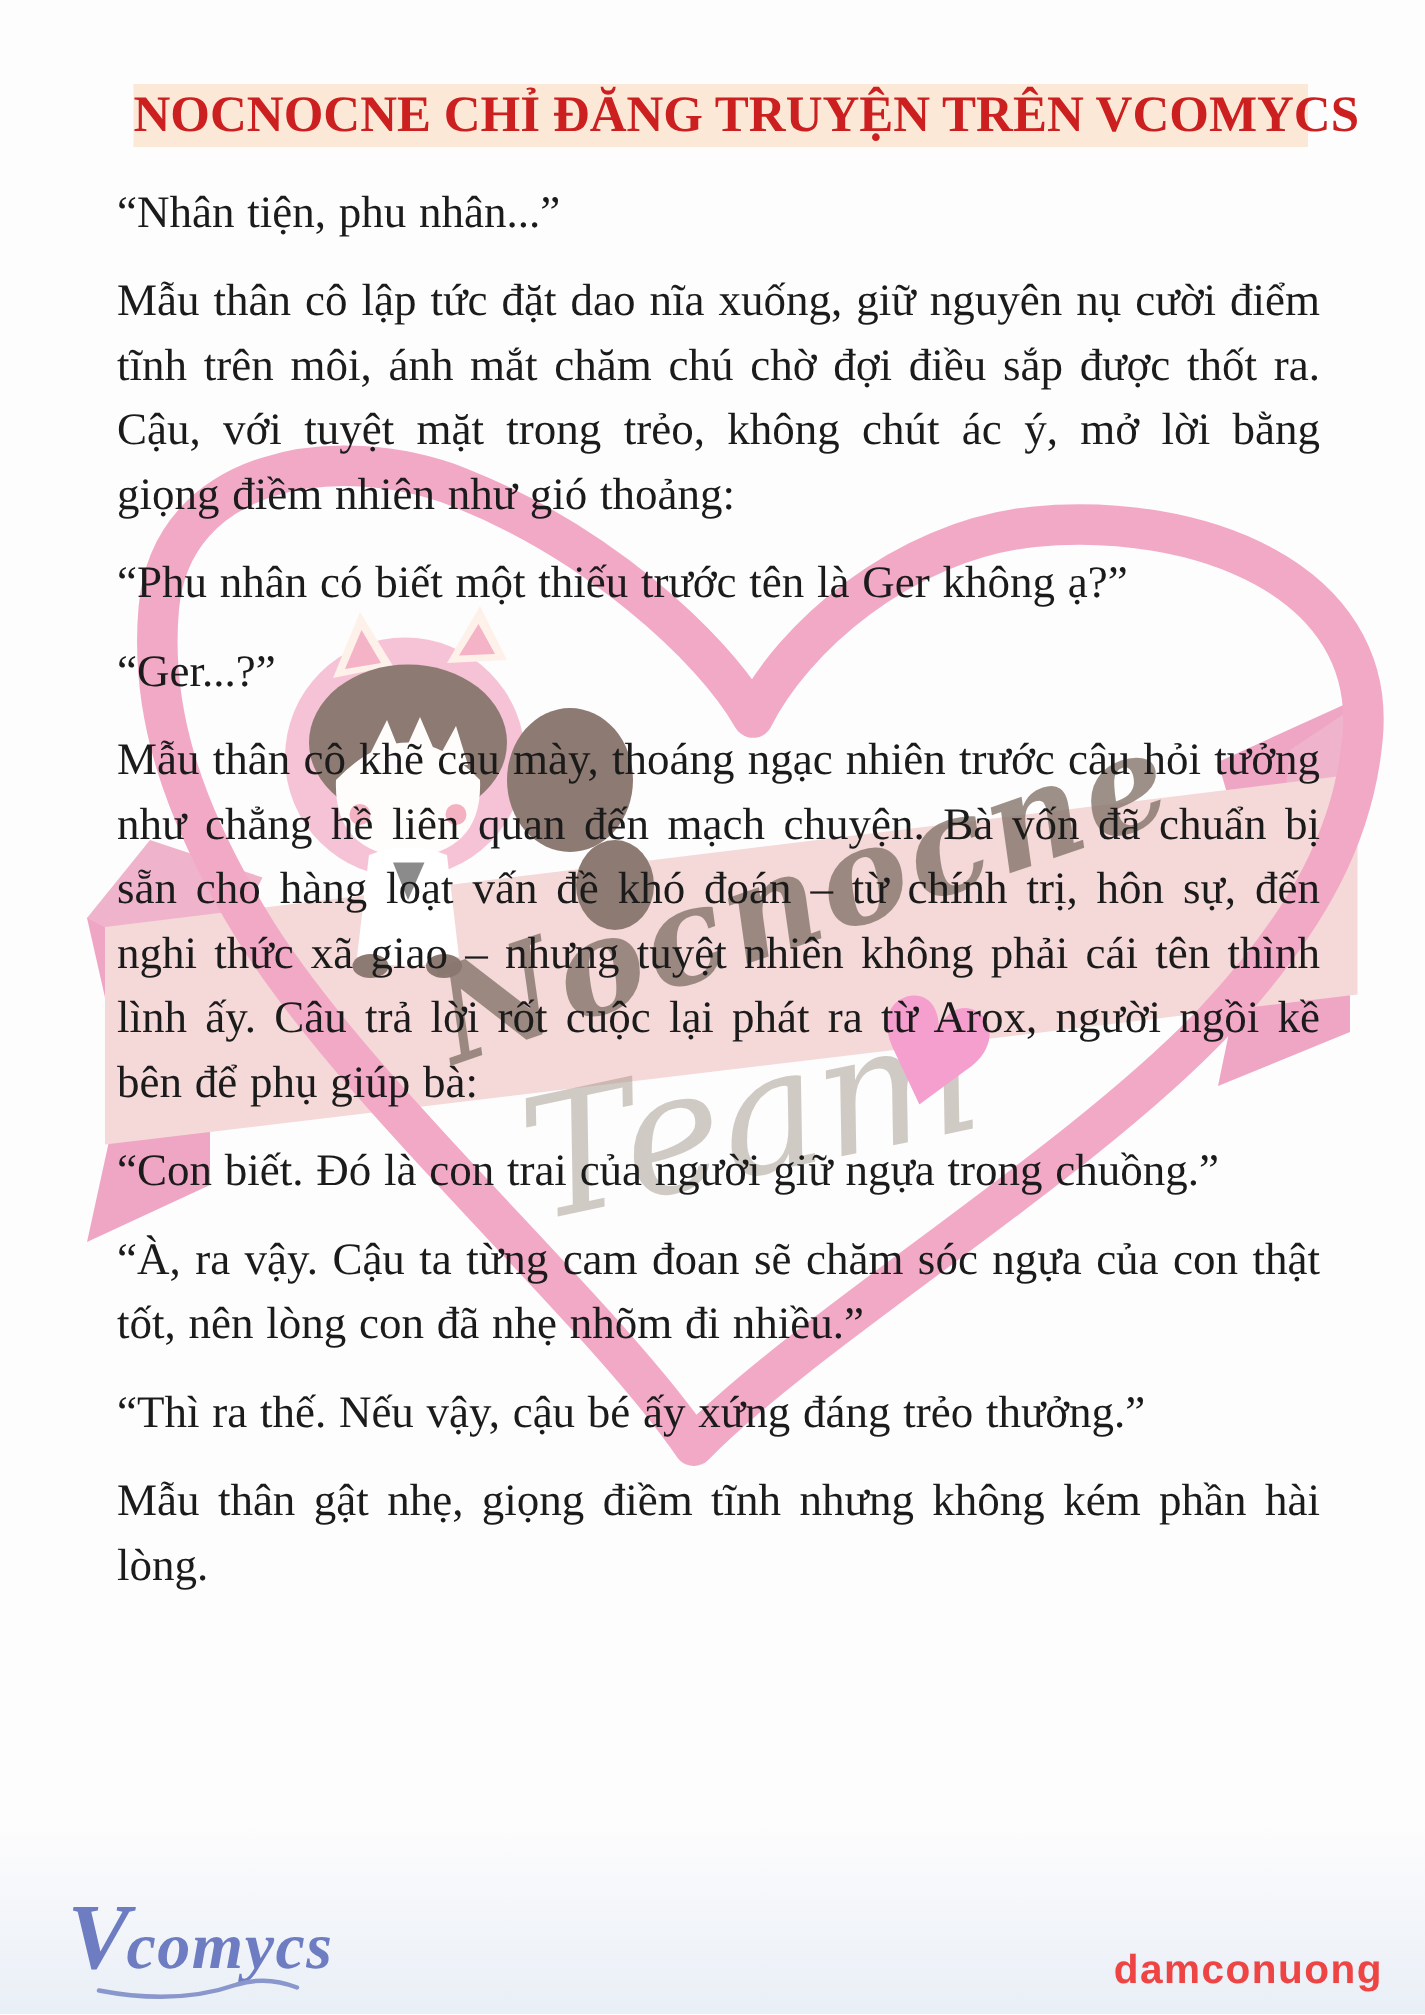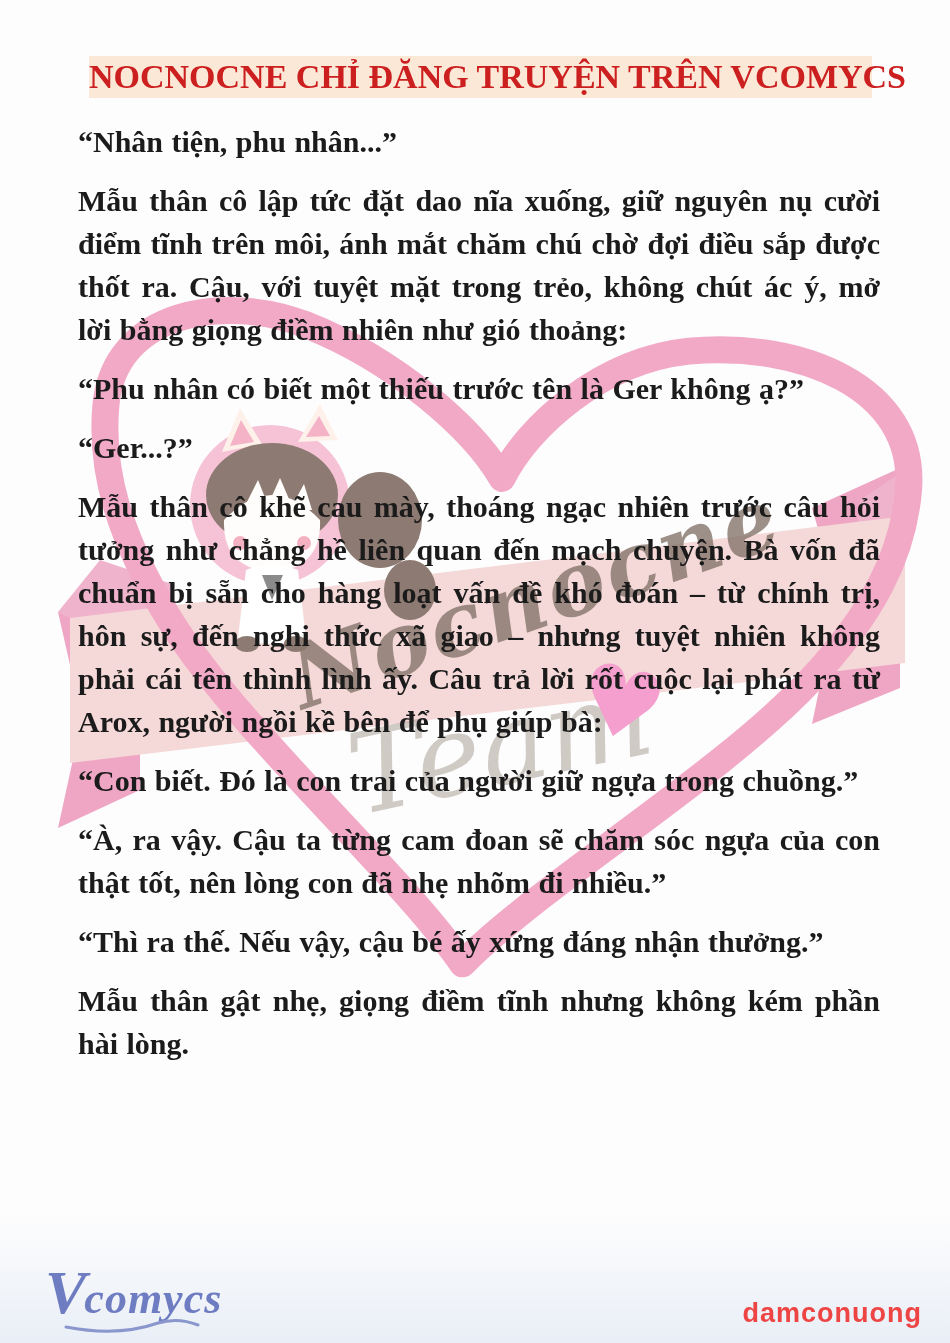--- a/index.html
+++ b/index.html
@@ -60,21 +60,20 @@
     position:absolute;left:78px;right:70px;top:120px;
     z-index:1;
   }
   .bodytext p{
     margin:0 0 16px 0;
     font-size:30px;
     line-height:43px;
     color:#1b1b1b;
     text-align:justify;
     word-spacing:1px;
-    font-weight:bold;
   }
   
   .bottom-tint{
     position:absolute;left:0;right:0;bottom:0;height:130px;
     background:linear-gradient(180deg, rgba(233,238,246,0) 0%, rgba(233,238,246,0.55) 55%, #e9eff7 100%);
     z-index:0;pointer-events:none;
   }
   .logo{
     position:absolute;left:45px;bottom:20px;
     font-family:"Liberation Serif", serif;
@@ -159,21 +158,21 @@
   </div>
 
   <div class="bodytext">
     <p>“Nhân tiện, phu nhân...”</p>
     <p>Mẫu thân cô lập tức đặt dao nĩa xuống, giữ nguyên nụ cười điểm tĩnh trên môi, ánh mắt chăm chú chờ đợi điều sắp được thốt ra. Cậu, với tuyệt mặt trong trẻo, không chút ác ý, mở lời bằng giọng điềm nhiên như gió thoảng:</p>
     <p>“Phu nhân có biết một thiếu trước tên là Ger không ạ?”</p>
     <p>“Ger...?”</p>
     <p>Mẫu thân cô khẽ cau mày, thoáng ngạc nhiên trước câu hỏi tưởng như chẳng hề liên quan đến mạch chuyện. Bà vốn đã chuẩn bị sẵn cho hàng loạt vấn đề khó đoán – từ chính trị, hôn sự, đến nghi thức xã giao – nhưng tuyệt nhiên không phải cái tên thình lình ấy. Câu trả lời rốt cuộc lại phát ra từ Arox, người ngồi kề bên để phụ giúp bà:</p>
     <p>“Con biết. Đó là con trai của người giữ ngựa trong chuồng.”</p>
     <p>“À, ra vậy. Cậu ta từng cam đoan sẽ chăm sóc ngựa của con thật tốt, nên lòng con đã nhẹ nhõm đi nhiều.”</p>
-    <p>“Thì ra thế. Nếu vậy, cậu bé ấy xứng đáng nhận thưởng.”</p>
+    <p>“Thì ra thế. Nếu vậy, cậu bé ấy xứng đáng trẻo thưởng.”</p>
     <p>Mẫu thân gật nhẹ, giọng điềm tĩnh nhưng không kém phần hài lòng.</p>
   </div>
 
   <div class="logo">
     <span class="logo-v">V</span><span class="logo-rest">comycs</span>
   </div>
   <svg class="logo-flourish" width="150" height="22" viewBox="0 0 150 22">
     <path d="M 8 12 Q 60 22 100 8 Q 120 2 140 10" fill="none" stroke="#8a97cd" stroke-width="3" stroke-linecap="round"></path>
   </svg>
   <div class="credit">damconuong</div>

